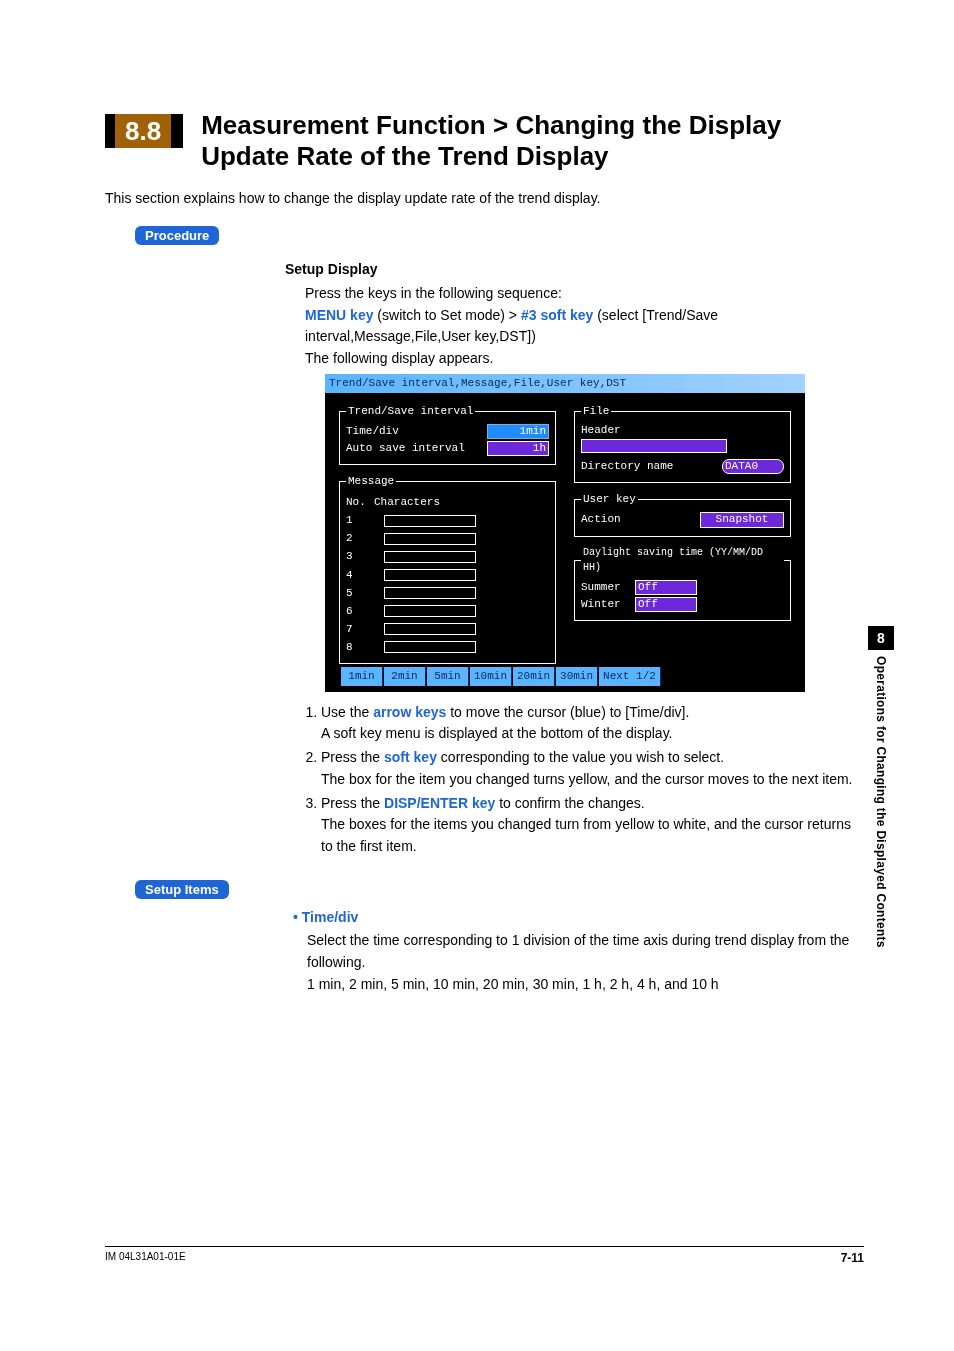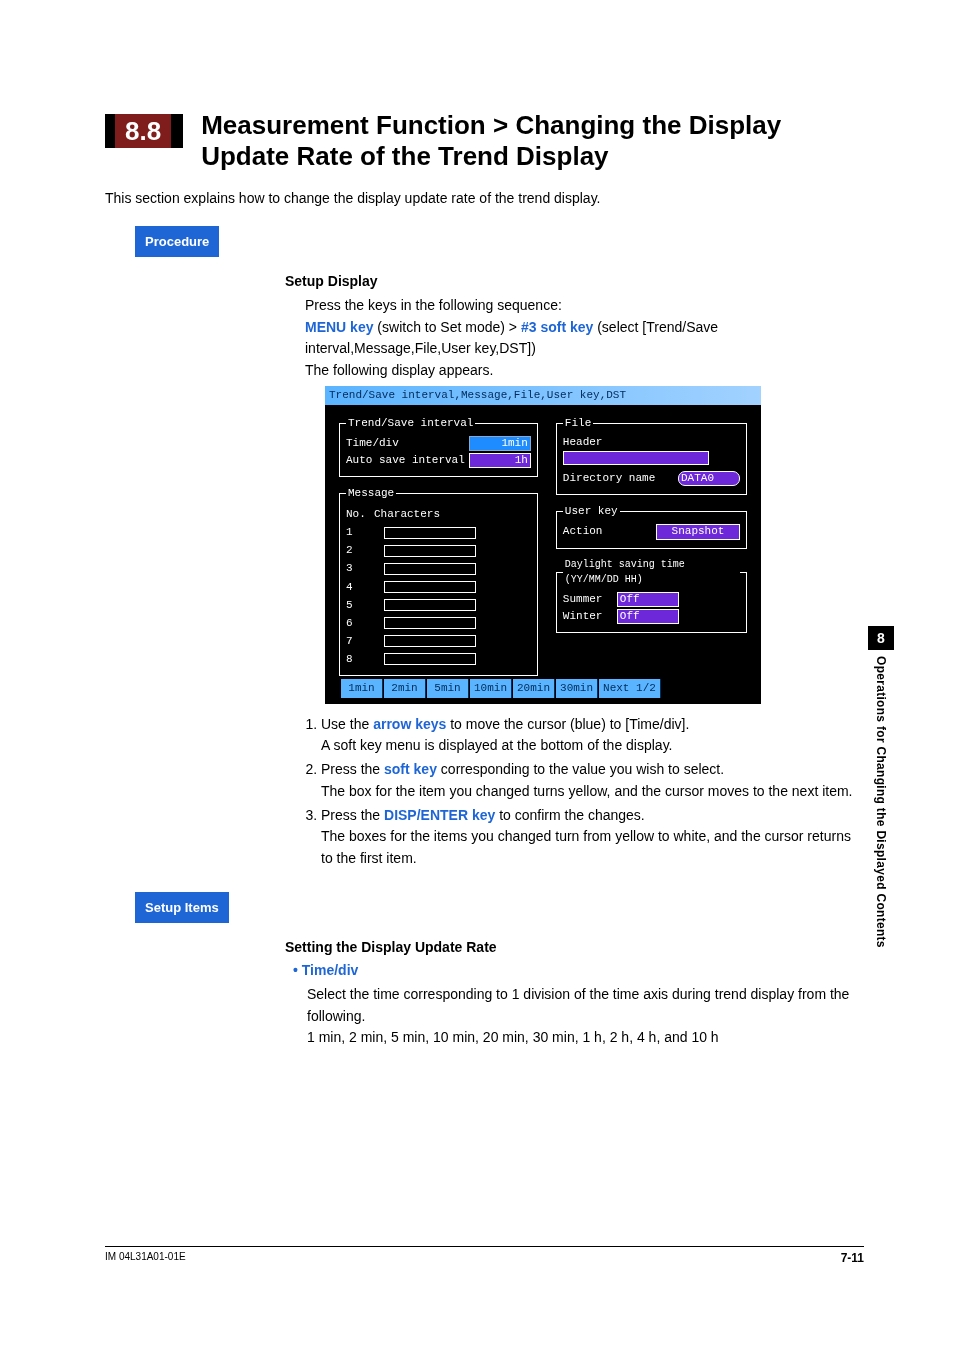--- a/index.html
+++ b/index.html
@@ -17,21 +17,21 @@
     box-sizing: border-box;
     padding: 110px 90px 60px 105px;
   }
   
   .sec-head {
     display: flex;
     align-items: flex-start;
     margin-bottom: 18px;
   }
   .sec-num-box {
-    background: #7f1d1d;
+    background: #a16207;
     color: #fff;
     font-weight: bold;
     font-size: 26px;
     padding: 4px 10px;
     line-height: 1;
     border-left: 10px solid #000;
     border-right: 12px solid #000;
     margin-right: 18px;
     margin-top: 4px;
   }
@@ -44,23 +44,24 @@
   .intro {
     margin-bottom: 20px;
     font-size: 14px;
   }
   .badge {
     display: inline-block;
     background: #1e66d6;
     color: #fff;
     font-weight: bold;
     font-size: 13px;
-    padding: 8px 10px;
+    padding: 2px 10px;
     margin-left: 30px;
     margin-bottom: 8px;
+    border-radius: 6px;
   }
   .content-block {
     margin-left: 180px;
     margin-right: 10px;
     font-size: 14px;
     line-height: 1.55;
   }
   .subhead {
     font-weight: bold;
     margin-top: 6px;
@@ -79,21 +80,21 @@
   }
   ol.proc li { margin-bottom: 2px; }
   .bullet-blue::before {
     content: "• ";
     color: #1e66d6;
     font-weight: bold;
   }
   .bullet-blue { color:#1e66d6; font-weight:bold; display:inline-block; margin-left:8px; margin-bottom:2px; }
   
   .screenshot {
-    width: 436px;
+    width: 480px;
     background: #000;
     margin: 4px 0 10px 20px;
     font-family: "Courier New", monospace;
     font-size: 11px;
     color: #fff;
     position: relative;
     padding-bottom: 20px;
   }
   .shot-title {
     background: linear-gradient(to right, #5bb4ff, #a2d2ff);
@@ -329,21 +330,20 @@
         <li>Use the <span class="blue-bold">arrow keys</span> to move the cursor (blue) to [Time/div].<br>A soft key menu is displayed at the bottom of the display.</li>
         <li>Press the <span class="blue-bold">soft key</span> corresponding to the value you wish to select.<br>The box for the item you changed turns yellow, and the cursor moves to the next item.</li>
         <li>Press the <span class="blue-bold">DISP/ENTER key</span> to confirm the changes.<br>The boxes for the items you changed turn from yellow to white, and the cursor returns to the first item.</li>
       </ol>
   </div>
 
   
   <div class="badge" style="margin-top:14px;">Setup Items</div>
 
   <div class="content-block">
-    <div class="subhead">Setting the Display Update Rate</div>
     <div class="bullet-blue">Time/div</div>
     <div style="margin-left:22px;">Select the time corresponding to 1 division of the time axis during trend display from the following.</div>
     <div style="margin-left:22px;">1 min, 2 min, 5 min, 10 min, 20 min, 30 min, 1 h, 2 h, 4 h, and 10 h</div>
   </div>
 
   
   <div class="side-tab">
     <span class="side-tab-num">8</span>
     <span class="side-tab-text">Operations for Changing the Displayed Contents</span>
   </div>

